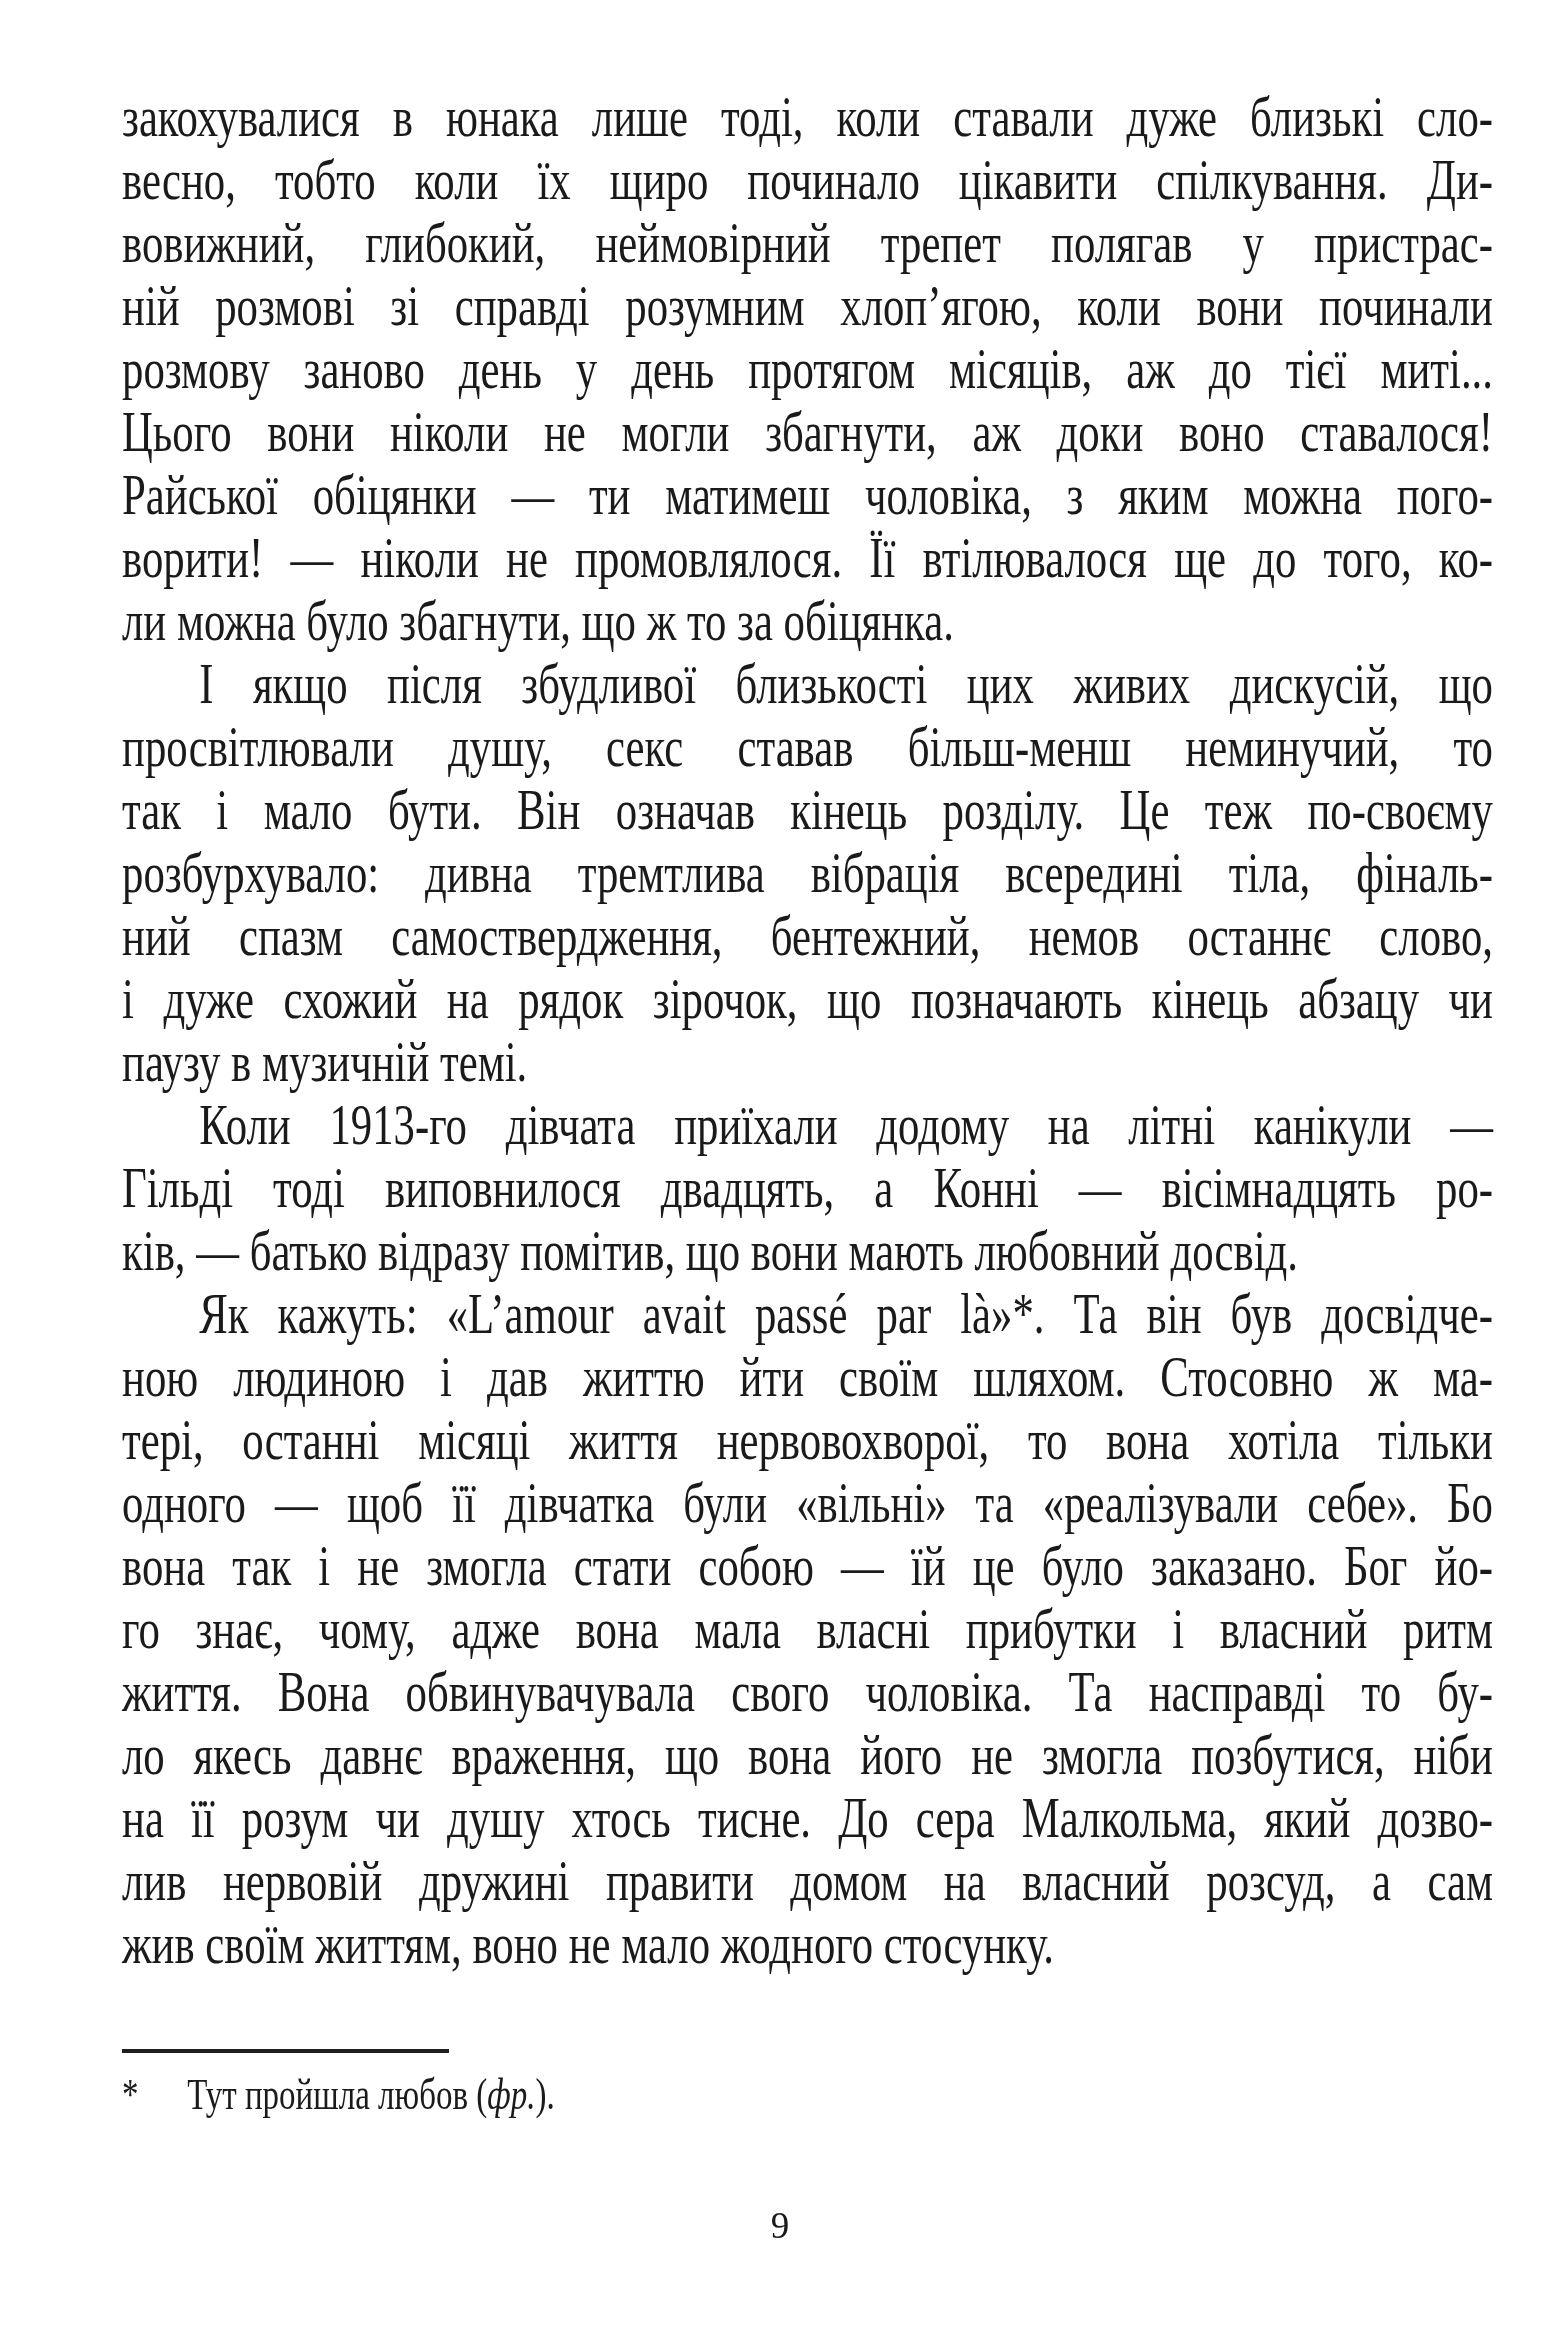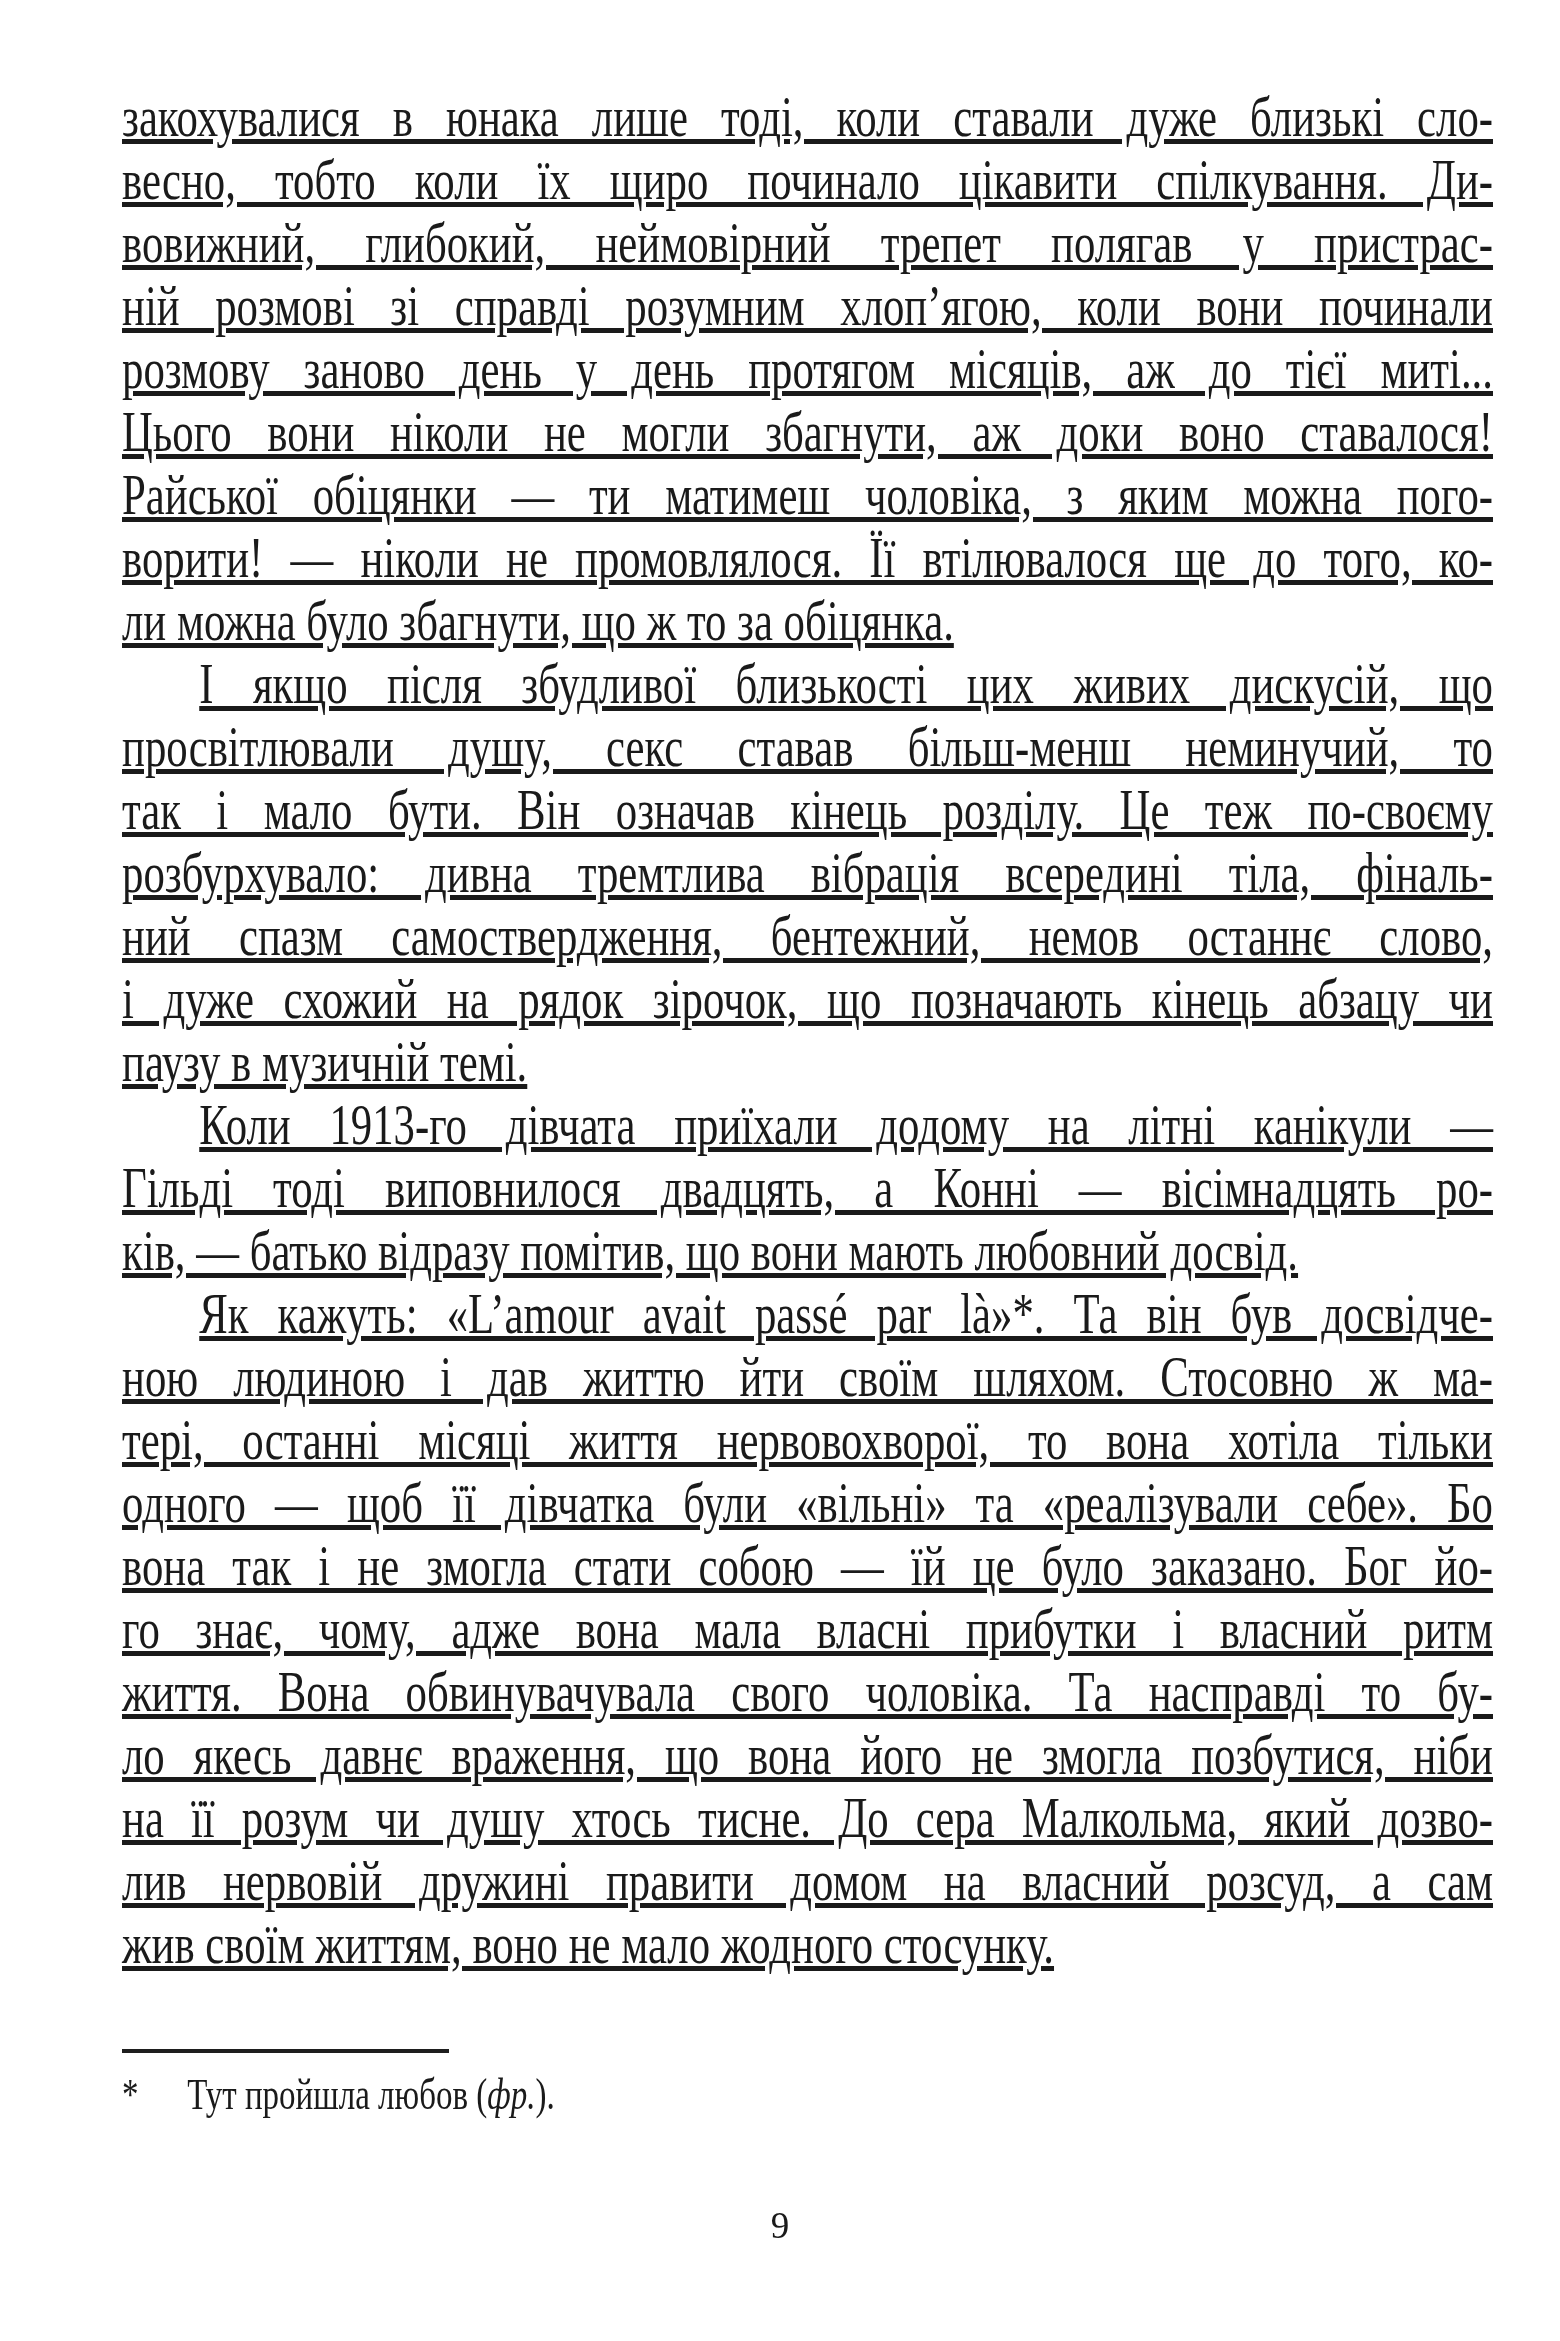--- a/index.html
+++ b/index.html
@@ -10,21 +10,20 @@
     background: #ffffff;
     overflow: hidden;
     color: #1a1a1a;
     font-family: "Liberation Serif", "DejaVu Serif", serif;
   }
   .text-block {
     position: absolute;
     left: 122px;
     top: 85px;
     width: 1372px;
-    text-decoration: underline;
   }
   
   .line {
     width: 1828px;
     transform: scaleX(0.75);
     transform-origin: 0 0;
     font-size: 57px;
     line-height: 63px;
     height: 63px;
     white-space: nowrap;

